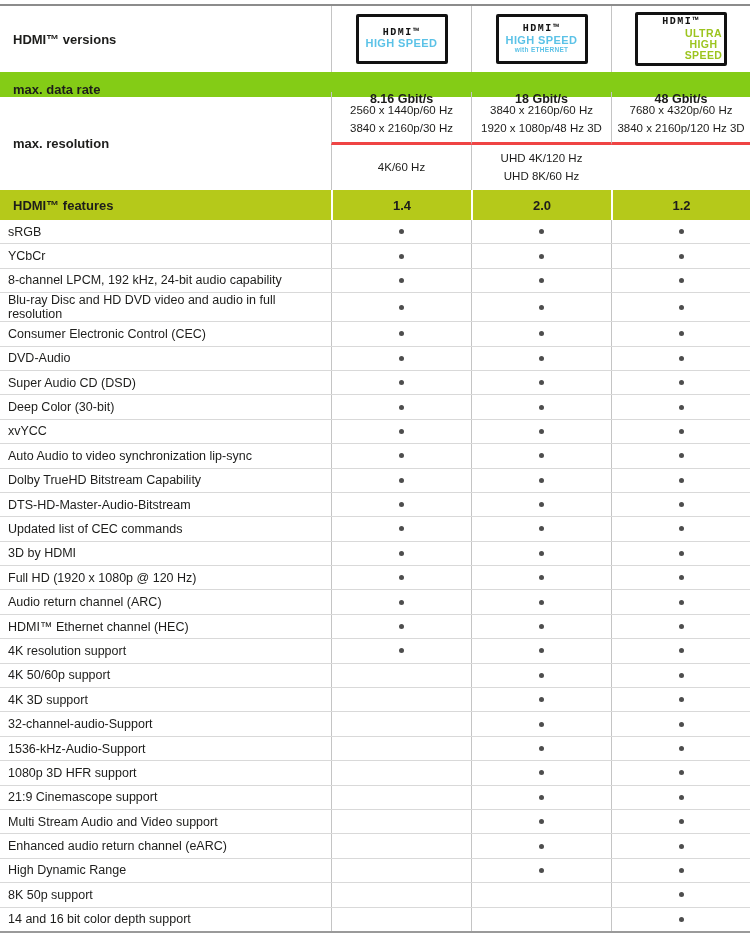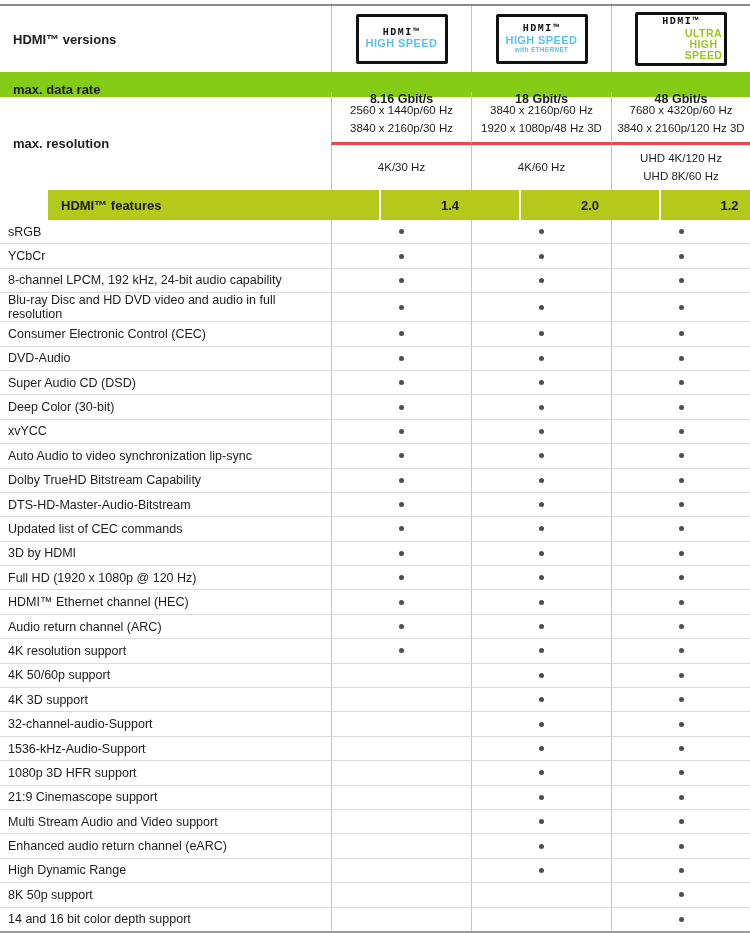--- a/index.html
+++ b/index.html
@@ -38,21 +38,21 @@
   .res-label{height:93px;}
   .res-data{display:flex;flex-direction:column;}
   .res-sub{display:grid;grid-template-columns:140px 140px 139px;}
   .res-sub1{height:48px;}
   .res-sub2{height:45px;}
   .res-sub1 .cell{border-bottom:3px solid #ef4444;}
   .rcell{flex-direction:column;font-size:11.5px;line-height:1.5;}
   .rcell span{display:block;}
 
   
-  .green-row{height:30px;margin-left:48px;}
+  .green-row{height:30px;}
   .green-row .cell{background:#b5c91a;}
   .green-row .gcell{border-left:2px solid #fff;font-weight:700;font-size:13px;text-align:center;}
   .green-row .label{font-size:13px;}
 
   
   .features-body{height:711px;display:flex;flex-direction:column;}
   .frow{display:grid;grid-template-columns:331px 140px 140px 139px;flex:1;border-bottom:1px solid #d9d9d9;box-sizing:border-box;}
   .frow:last-child{border-bottom:none;}
   .flabel{justify-content:flex-start;text-align:left;padding-left:8px;font-size:12.5px;font-weight:400;}
   .dotcell{display:flex;align-items:center;justify-content:center;}
@@ -107,24 +107,20 @@
           <span>3840 x 2160p/60 Hz</span>
           <span>1920 x 1080p/48 Hz 3D</span>
         </div>
         <div class="cell vsep rcell">
           <span>7680 x 4320p/60 Hz</span>
           <span>3840 x 2160p/120 Hz 3D</span>
         </div>
       </div>
       <div class="res-sub res-sub2">
         <div class="cell vsep rcell">
-          <span>4K/30 Hz</span>
-          <span></span>
-        </div>
-        <div class="cell vsep rcell">
           <span>4K/60 Hz</span>
           <span></span>
         </div>
         <div class="cell vsep rcell">
           <span>UHD 4K/120 Hz</span>
           <span>UHD 8K/60 Hz</span>
         </div>
       </div>
     </div>
   </div>
@@ -311,33 +307,33 @@
           <span class="dot"></span>
         </div>
         <div class="cell vsep dotcell">
           <span class="dot"></span>
         </div>
         <div class="cell vsep dotcell">
           <span class="dot"></span>
         </div>
       </div>
       <div class="frow">
+        <div class="cell flabel">Audio return channel (ARC)</div>
+        <div class="cell vsep dotcell">
+          <span class="dot"></span>
+        </div>
+        <div class="cell vsep dotcell">
+          <span class="dot"></span>
+        </div>
+        <div class="cell vsep dotcell">
+          <span class="dot"></span>
+        </div>
+      </div>
+      <div class="frow">
         <div class="cell flabel">HDMI™ Ethernet channel (HEC)</div>
-        <div class="cell vsep dotcell">
-          <span class="dot"></span>
-        </div>
-        <div class="cell vsep dotcell">
-          <span class="dot"></span>
-        </div>
-        <div class="cell vsep dotcell">
-          <span class="dot"></span>
-        </div>
-      </div>
-      <div class="frow">
-        <div class="cell flabel">Audio return channel (ARC)</div>
         <div class="cell vsep dotcell">
           <span class="dot"></span>
         </div>
         <div class="cell vsep dotcell">
           <span class="dot"></span>
         </div>
         <div class="cell vsep dotcell">
           <span class="dot"></span>
         </div>
       </div>

